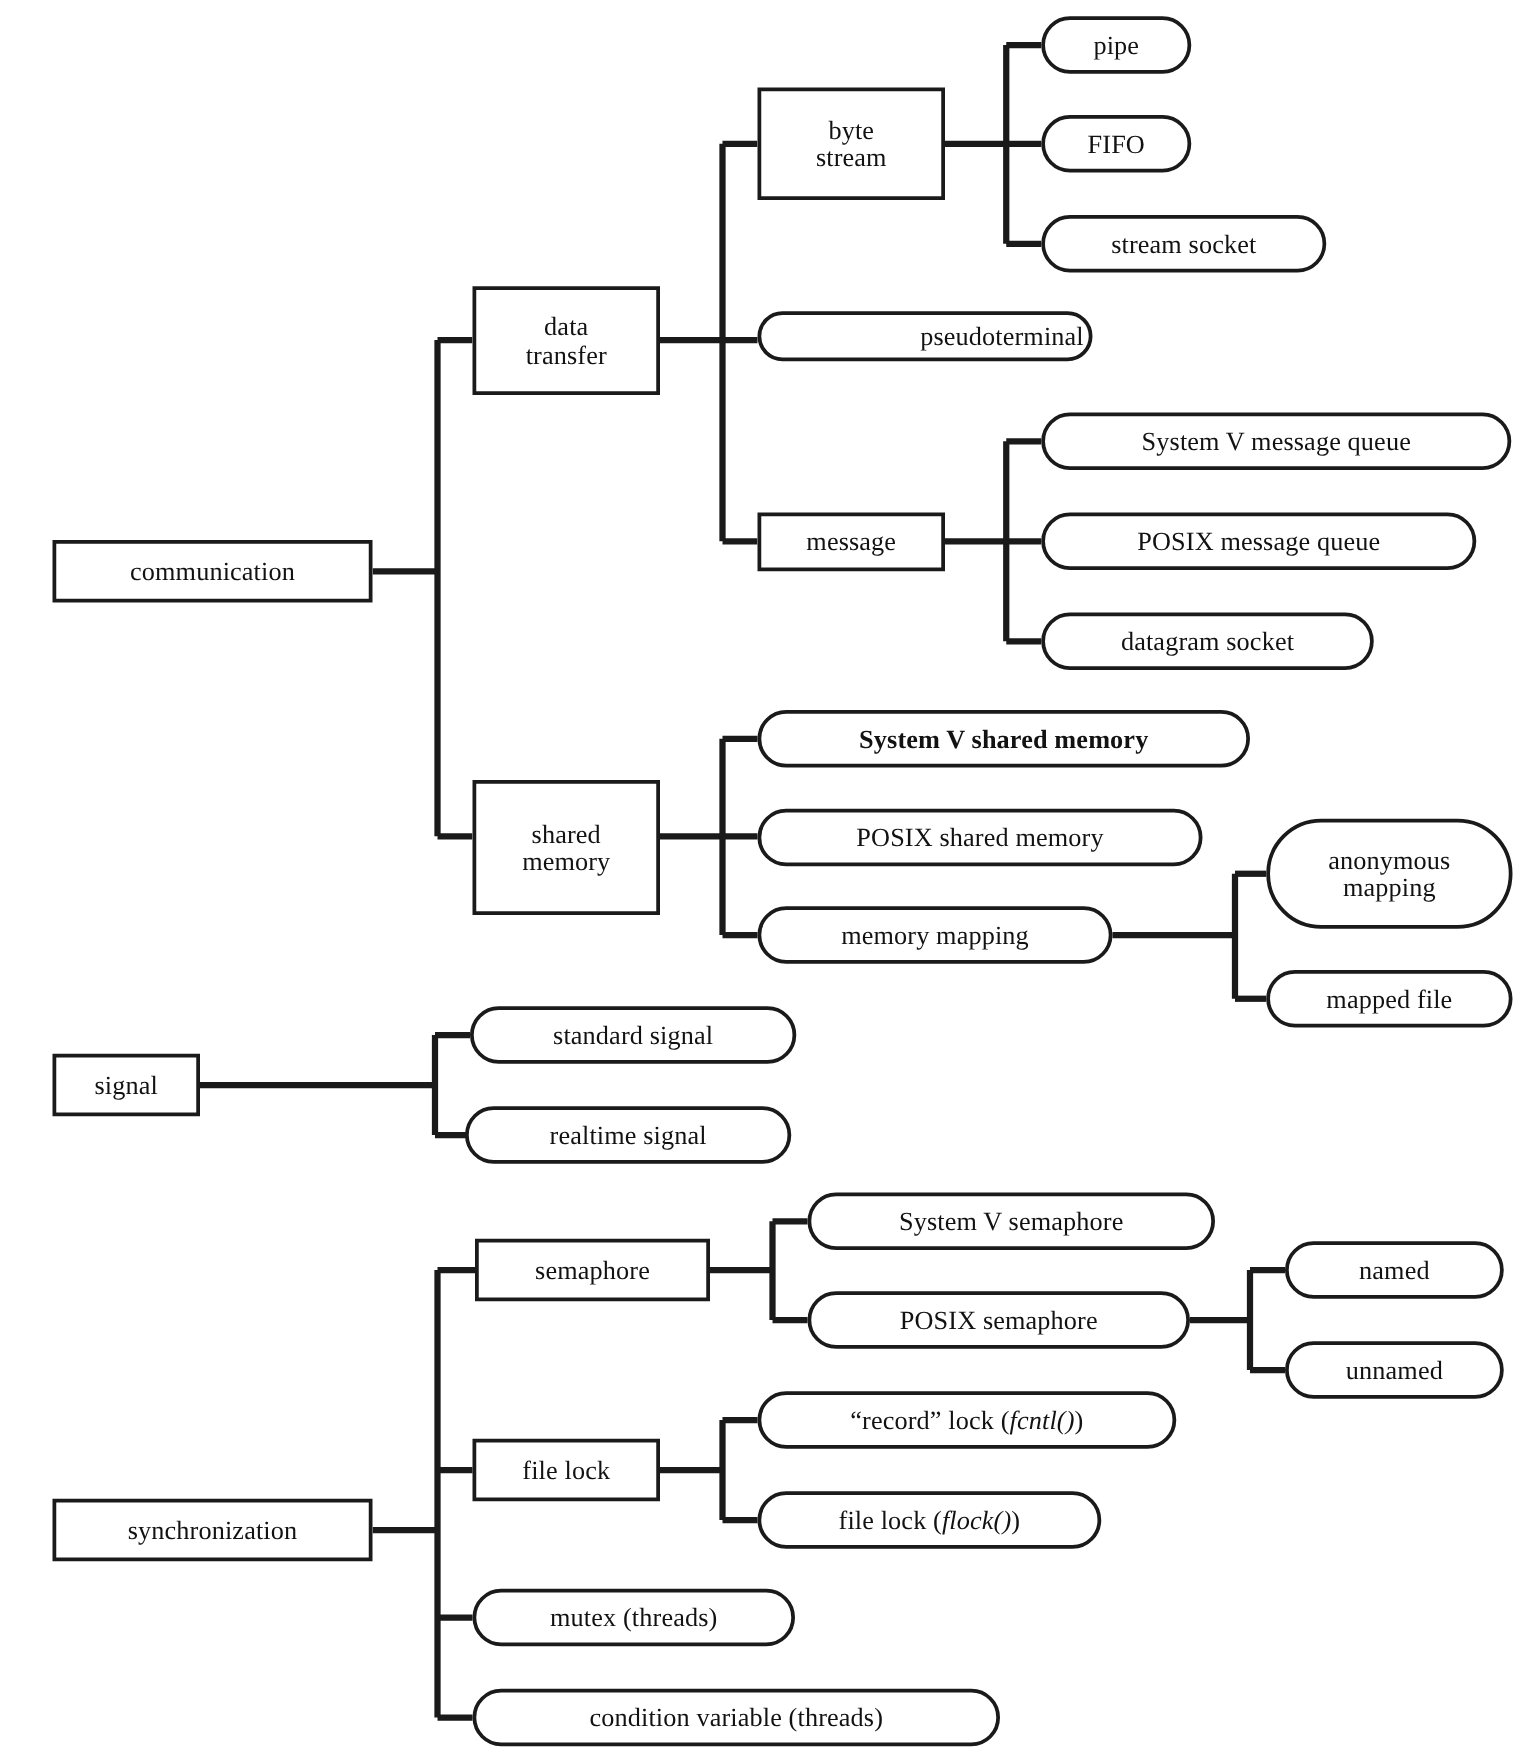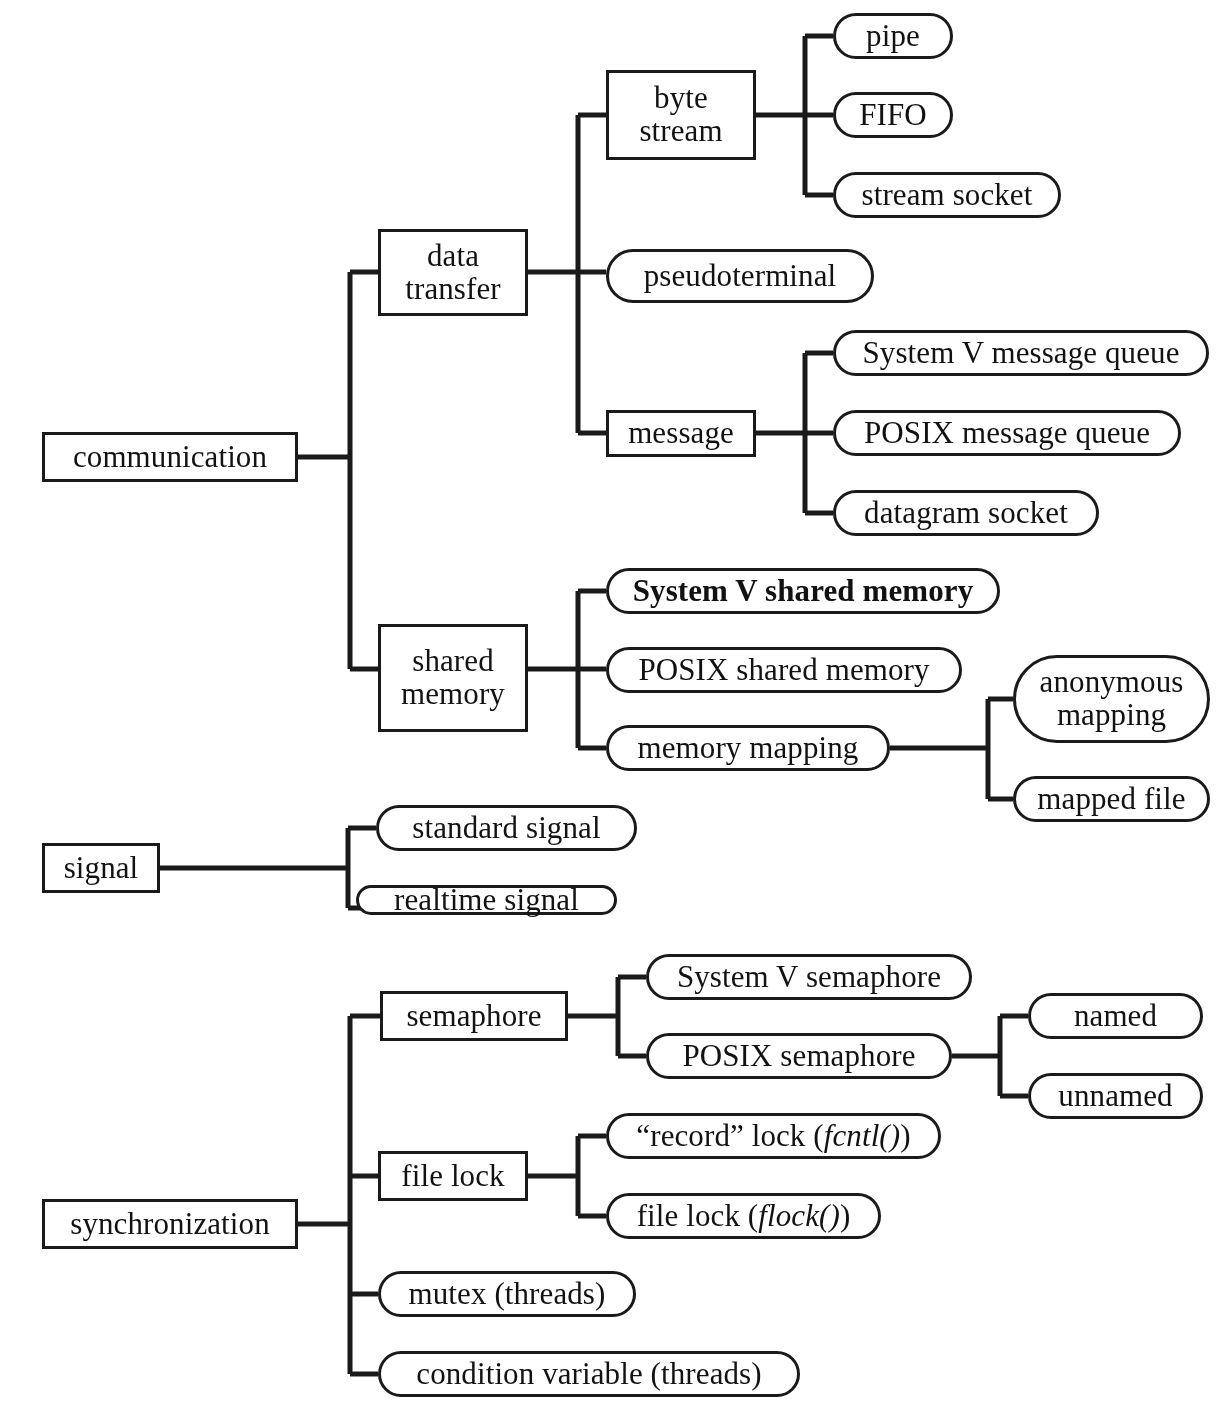--- a/index.html
+++ b/index.html
@@ -28,21 +28,21 @@
   .node {
     position: absolute;
     box-sizing: border-box;
     border: 3px solid #1a1a1a;
     background: #ffffff;
     display: flex;
     align-items: center;
     justify-content: center;
     text-align: center;
     color: #121212;
-    font-size: 31px;
+    font-size: 21px;
     line-height: 1.06;
     white-space: pre;
     letter-spacing: 0.1px;
   }
   .node.rect {
     border-radius: 0;
   }
   .node.pill {
     border-radius: 999px;
   }
@@ -143,21 +143,21 @@
   </div>
 
   <div class="node pill" style="left:833px; top:92px; width:120px; height:46px;">
     <span class="inner">FIFO</span>
   </div>
 
   <div class="node pill" style="left:833px; top:172px; width:228px; height:46px;">
     <span class="inner">stream socket</span>
   </div>
 
-  <div class="node pill" style="left:606px; top:249px; width:268px; height:54px;">
+  <div class="node pill" style="left:606px; top:249px; width:268px; height:40px;justify-content:flex-end;">
     <span class="inner">pseudoterminal</span>
   </div>
 
   <div class="node rect" style="left:606px; top:410px; width:150px; height:47px;">
     <span class="inner">message</span>
   </div>
 
   <div class="node pill" style="left:833px; top:330px; width:376px; height:46px;">
     <span class="inner">System V message queue</span>
   </div>
@@ -197,21 +197,21 @@
   </div>
 
   <div class="node rect" style="left:42px; top:843px; width:118px; height:50px;">
     <span class="inner">signal</span>
   </div>
 
   <div class="node pill" style="left:376px; top:805px; width:261px; height:46px;">
     <span class="inner">standard signal</span>
   </div>
 
-  <div class="node pill" style="left:356px; top:885px; width:261px; height:30px;">
+  <div class="node pill" style="left:372px; top:885px; width:261px; height:46px;">
     <span class="inner">realtime signal</span>
   </div>
 
   <div class="node rect" style="left:42px; top:1199px; width:256px; height:50px;">
     <span class="inner">synchronization</span>
   </div>
 
   <div class="node rect" style="left:380px; top:991px; width:188px; height:50px;">
     <span class="inner">semaphore</span>
   </div>

